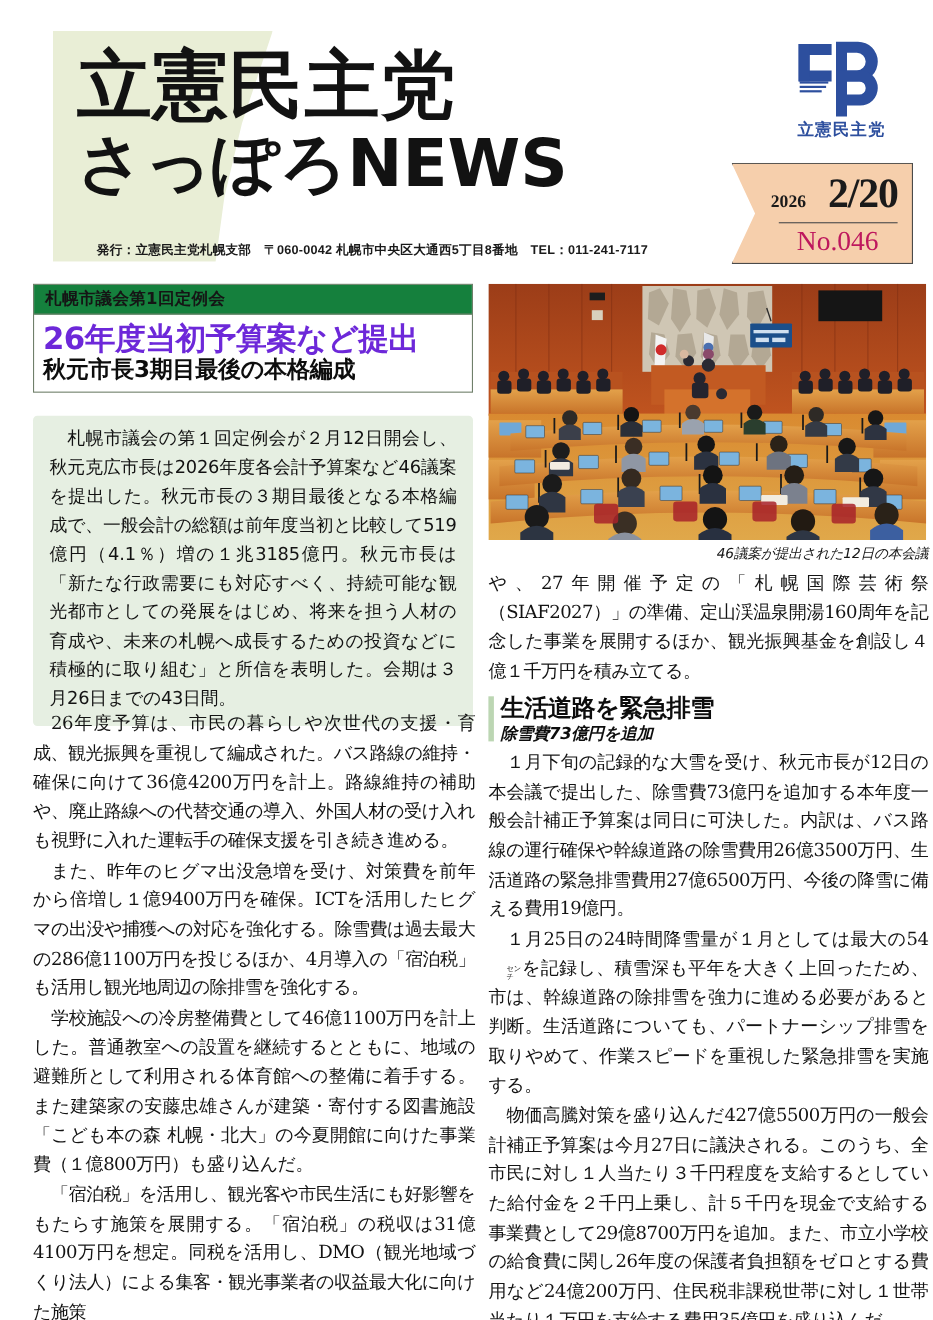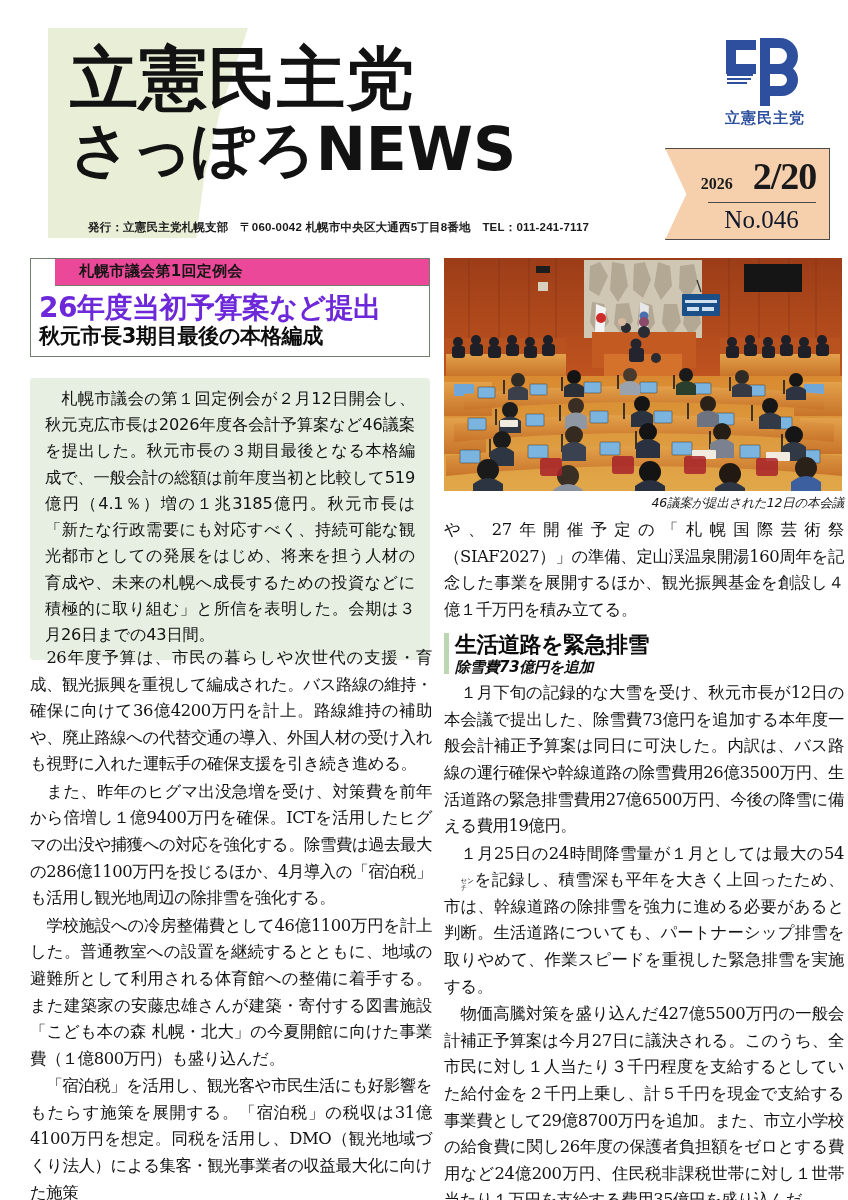--- a/index.html
+++ b/index.html
@@ -92,42 +92,41 @@
     display:flex; align-items:baseline; gap:20px;
     font-family:"Liberation Serif", serif;
     color:#1a1a1a;
   }
   .ribbon-year { font-size:16px; font-weight:700; }
   .ribbon-date { font-size:38px; font-weight:700; letter-spacing:-1px; }
   .ribbon-rule { width:108px; height:1.5px; background:#4a4a4a; margin:4px 0 3px 6px; }
   .ribbon-no {
     font-family:"Liberation Serif", serif;
     font-size:25px;
-    color:#0f172a;
+    color:#be185d;
     margin-left:6px;
   }
 
   
   .headline-box {
     position:absolute;
     left:30px; top:258px;
     width:400px;
     border:1.5px solid #6f7f6a;
     background:#fff;
   }
   .kicker {
-    background:#ec4899;
+    background:#15803d;
     border-bottom:1.5px solid #6f7f6a;
     font-family:"DejaVu Sans", sans-serif;
     font-size:15px;
     font-weight:700;
-    padding:3px 24px 4px;
+    padding:3px 10px 4px;
     color:#151515;
     letter-spacing:0.3px;
-    margin-left:24px;
   }
   .head-main {
     font-family:"DejaVu Sans", sans-serif;
     font-size:28px;
     font-weight:700;
     padding:6px 8px 0 8px;
     letter-spacing:-0.5px;
     line-height:1.12;
     color:#6d28d9;
     white-space:nowrap;

